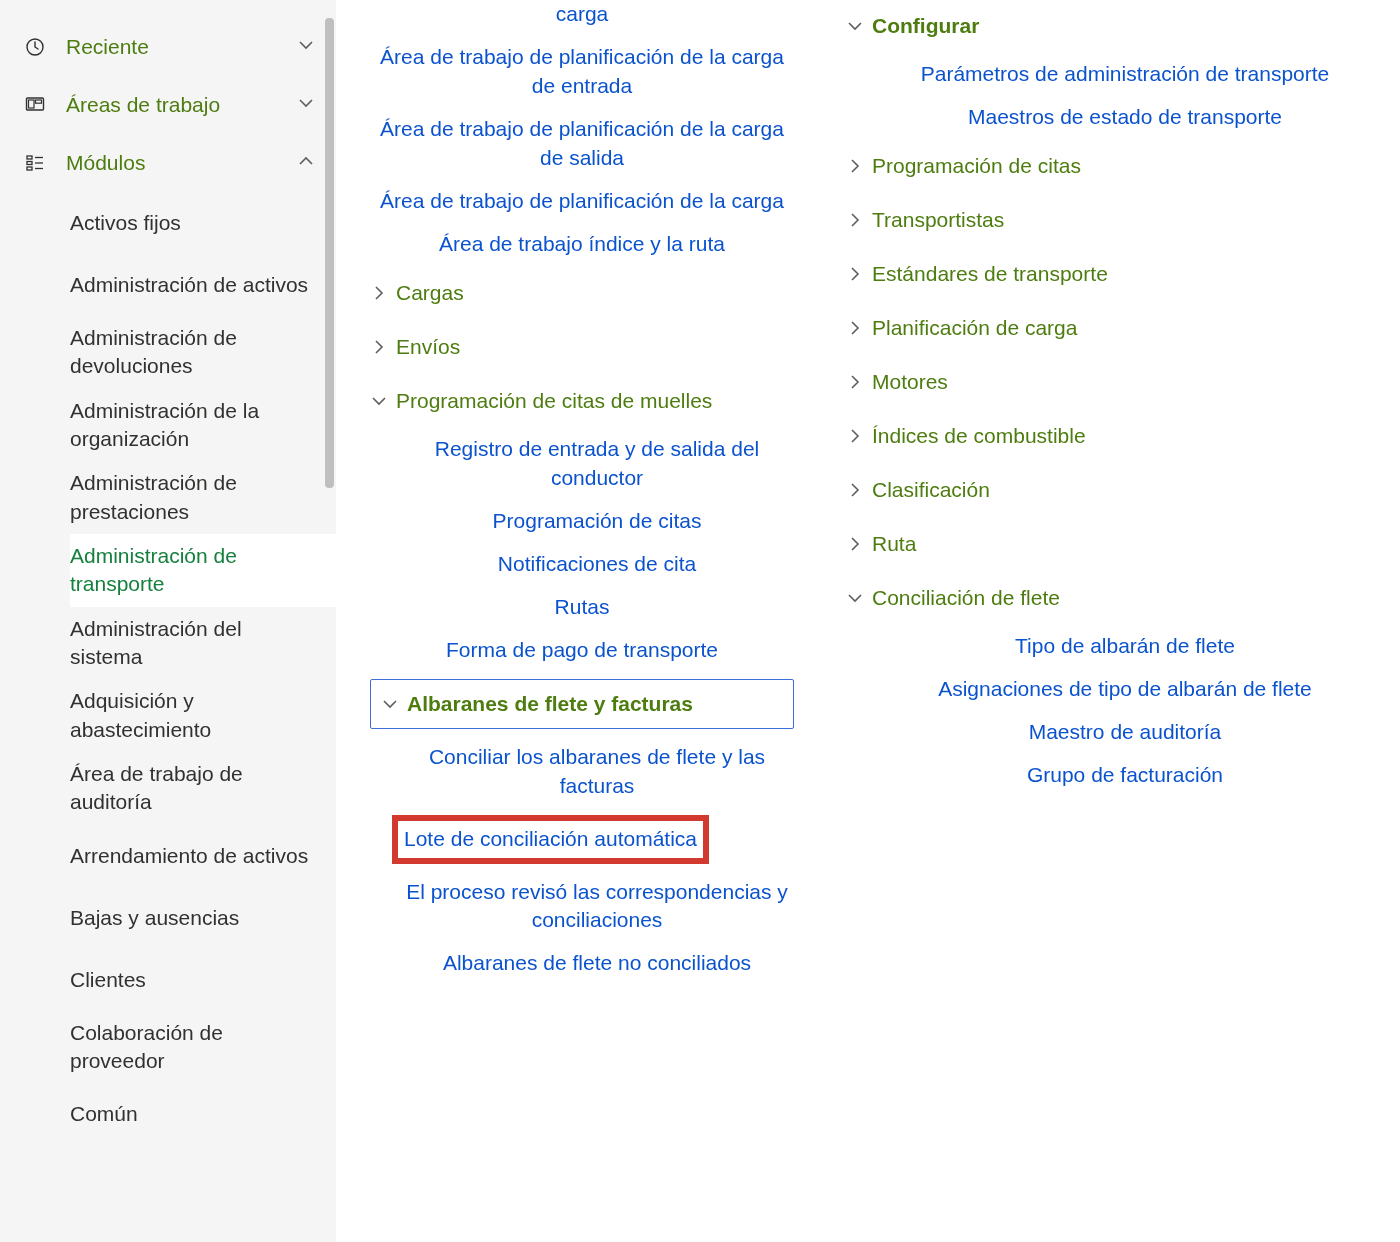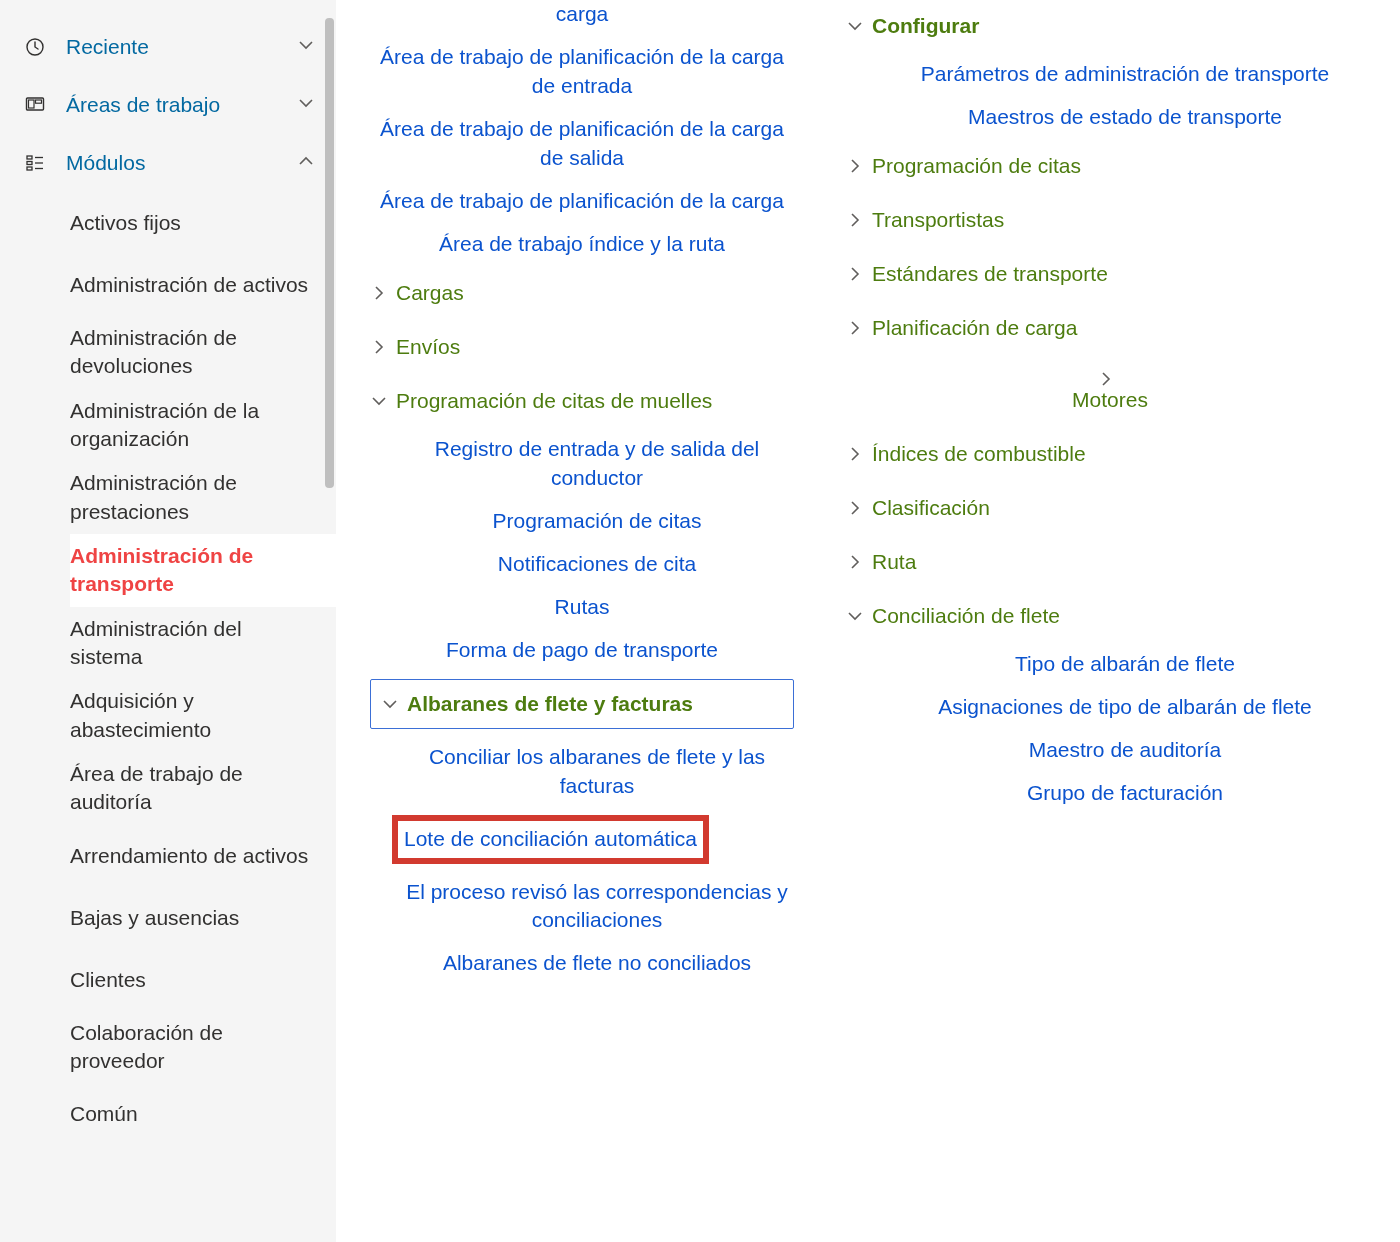--- a/index.html
+++ b/index.html
@@ -2,27 +2,27 @@
 <html><head>
 <meta charset="utf-8">
 <style>
   * { box-sizing: border-box; margin: 0; padding: 0; }
   html, body { width: 1400px; height: 1242px; font-family: "Segoe UI", Tahoma, sans-serif; font-size: 21px; color: #323130; background: #fff; }
   .app { display: flex; width: 100%; height: 100%; }
   
   .sidebar { width: 336px; background: #f5f5f5; padding-top: 18px; position: relative; flex-shrink: 0; }
   .sidebar .scroll-thumb { position: absolute; right: 2px; top: 18px; width: 9px; height: 470px; background: #bfbfbf; border-radius: 4px; }
   .nav-top-item { display: flex; align-items: center; height: 58px; padding-left: 24px; padding-right: 18px; cursor: pointer; }
-  .nav-top-item .label { flex: 1; margin-left: 20px; color: #0369a1; }
+  .nav-top-item .label { flex: 1; margin-left: 20px; color: #4d7c0f; }
   .nav-top-item .chev { width: 24px; text-align: center; }
   .nav-icon { width: 22px; height: 22px; display: inline-flex; align-items: center; justify-content: center; }
   .nav-icon svg { display: block; }
   .module-list { padding-left: 70px; }
   .module-item { display: flex; align-items: center; min-height: 62px; padding: 8px 20px 8px 0; line-height: 1.35; cursor: pointer; }
-  .module-item.active { background: #fff; font-weight: 700; color: #ef4444; }
+  .module-item.active { background: #fff; font-weight: 400; color: #15803d; }
   
   .panel { padding: 0 26px 30px 42px; flex: 1; min-width: 0; }
   .panel.col1 { width: 468px; flex: 0 0 468px; padding-left: 34px; padding-right: 10px; }
   .link { color: #0b53ce; cursor: pointer; line-height: 1.38; display: block; text-align: center; }
   .row { margin: 14px 0; }
   .indent { margin-left: 30px; }
   .group-head { display: flex; align-items: center; color: #323130; cursor: pointer; padding: 8px 0; }
   .group-head .chev { width: 26px; color: #605e5c; display:inline-flex; align-items:center; }
   .group-head .gtxt { color: #4d7c0f; }
   .group-head.strong .gtxt { font-weight: 700; }
@@ -220,21 +220,21 @@
           <span class="gtxt">Estándares de transporte</span>
         </div>
         <div class="group-head row" style="margin-left: 0px;">
           <span class="chev">
             <svg width="18" height="18">
               <use href="#chev-right"></use>
             </svg>
           </span>
           <span class="gtxt">Planificación de carga</span>
         </div>
-        <div class="group-head row" style="margin-left: 0px; flex-direction: column;">
+        <div class="group-head row" style="margin-left: 0px;">
           <span class="chev">
             <svg width="18" height="18">
               <use href="#chev-right"></use>
             </svg>
           </span>
           <span class="gtxt">Motores</span>
         </div>
         <div class="group-head row" style="margin-left: 0px;">
           <span class="chev">
             <svg width="18" height="18">

